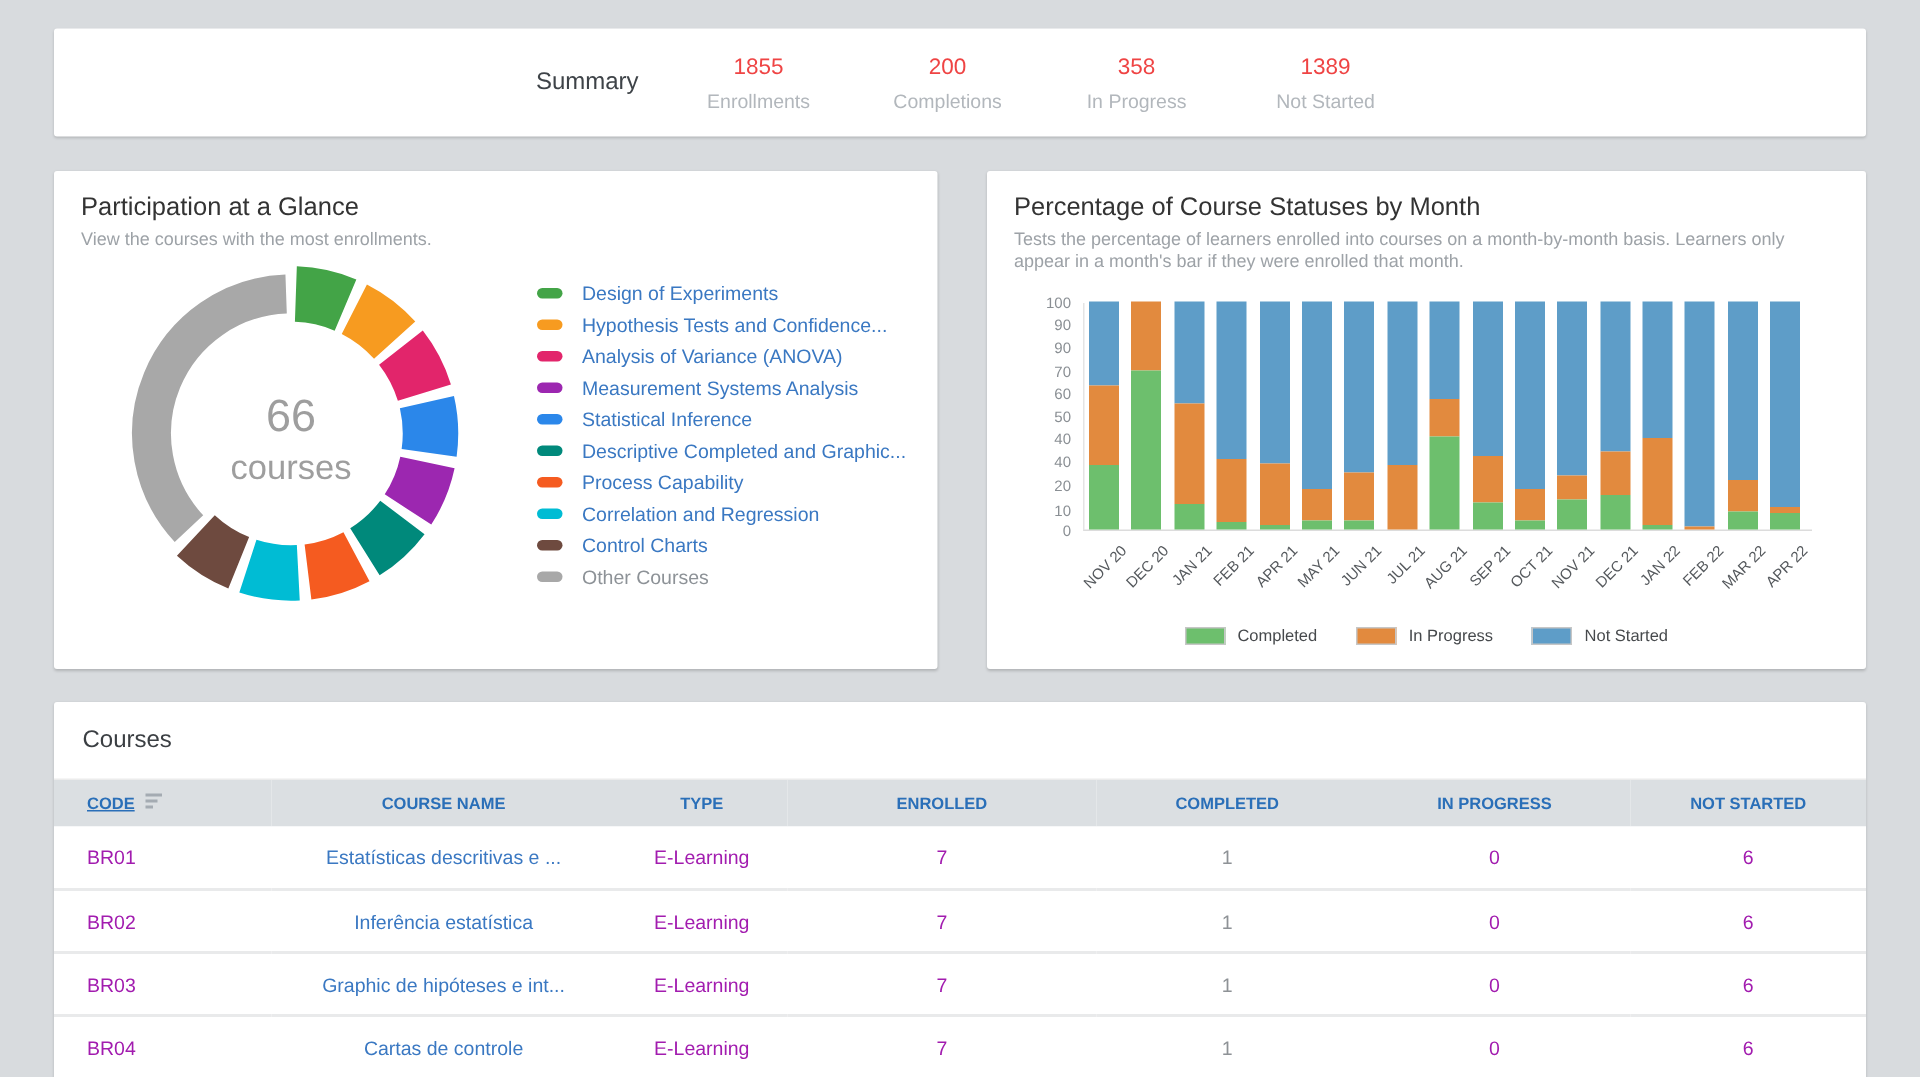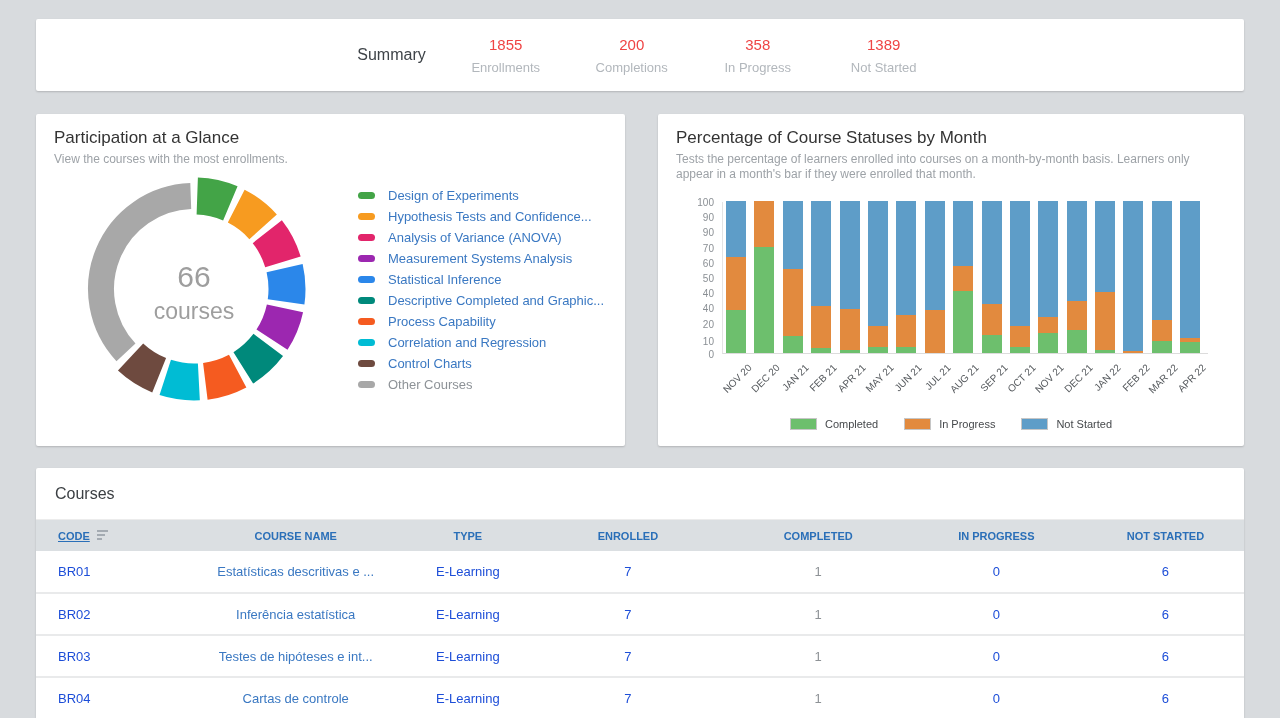--- a/index.html
+++ b/index.html
@@ -58,21 +58,21 @@
   .bleg-swatch { width:27px; height:12px; border:1px solid #c6c6c6; }
   .bleg-label { margin-left:8px; font-size:11px; color:#46494c; }
 
   
   .table-card { padding:0; }
   .table-title { padding:17px 19px 16px; font-size:16px; color:#3b3f43; border-bottom:1px solid #ececec; }
   table { width:100%; border-collapse:collapse; table-layout:fixed; }
   thead th { background:#dbdfe2; height:31px; font-size:11px; font-weight:bold; color:#2a6fb8;
     text-align:center; padding:0; cursor:pointer; }
   thead th:first-child { text-align:left; padding-left:22px; }
-  tbody td { background:#fff; height:42px; font-size:13px; color:#1d4ed8; text-align:center; padding:0; }
+  tbody td { background:#fff; height:42px; font-size:13px; color:#a21caf; text-align:center; padding:0; }
   tbody td:first-child { text-align:left; padding-left:22px; }
   tbody tr + tr td { border-top:2px solid #e9eaeb; }
   td.link-cell { color:#3a78c2; cursor:pointer; }
   td.dim-cell { color:#8e9296; }
   .sort-icon { display:inline-block; vertical-align:-2px; margin-left:7px; }
   .sort-icon i { display:block; height:2px; background:#a4abb2; margin-bottom:2px; }
   .sort-icon i:nth-child(1){ width:11px; }
   .sort-icon i:nth-child(2){ width:8px; }
   .sort-icon i:nth-child(3){ width:5px; }
 </style>
@@ -341,21 +341,21 @@
             <td>BR02</td>
             <td class="link-cell">Inferência estatística</td>
             <td>E-Learning</td>
             <td>7</td>
             <td class="dim-cell">1</td>
             <td>0</td>
             <td>6</td>
           </tr>
           <tr>
             <td>BR03</td>
-            <td class="link-cell">Testes de hipóteses e int...</td>
+            <td class="link-cell">Graphic de hipóteses e int...</td>
             <td>E-Learning</td>
             <td>7</td>
             <td class="dim-cell">1</td>
             <td>0</td>
             <td>6</td>
           </tr>
           <tr>
             <td>BR04</td>
             <td class="link-cell">Cartas de controle</td>
             <td>E-Learning</td>

